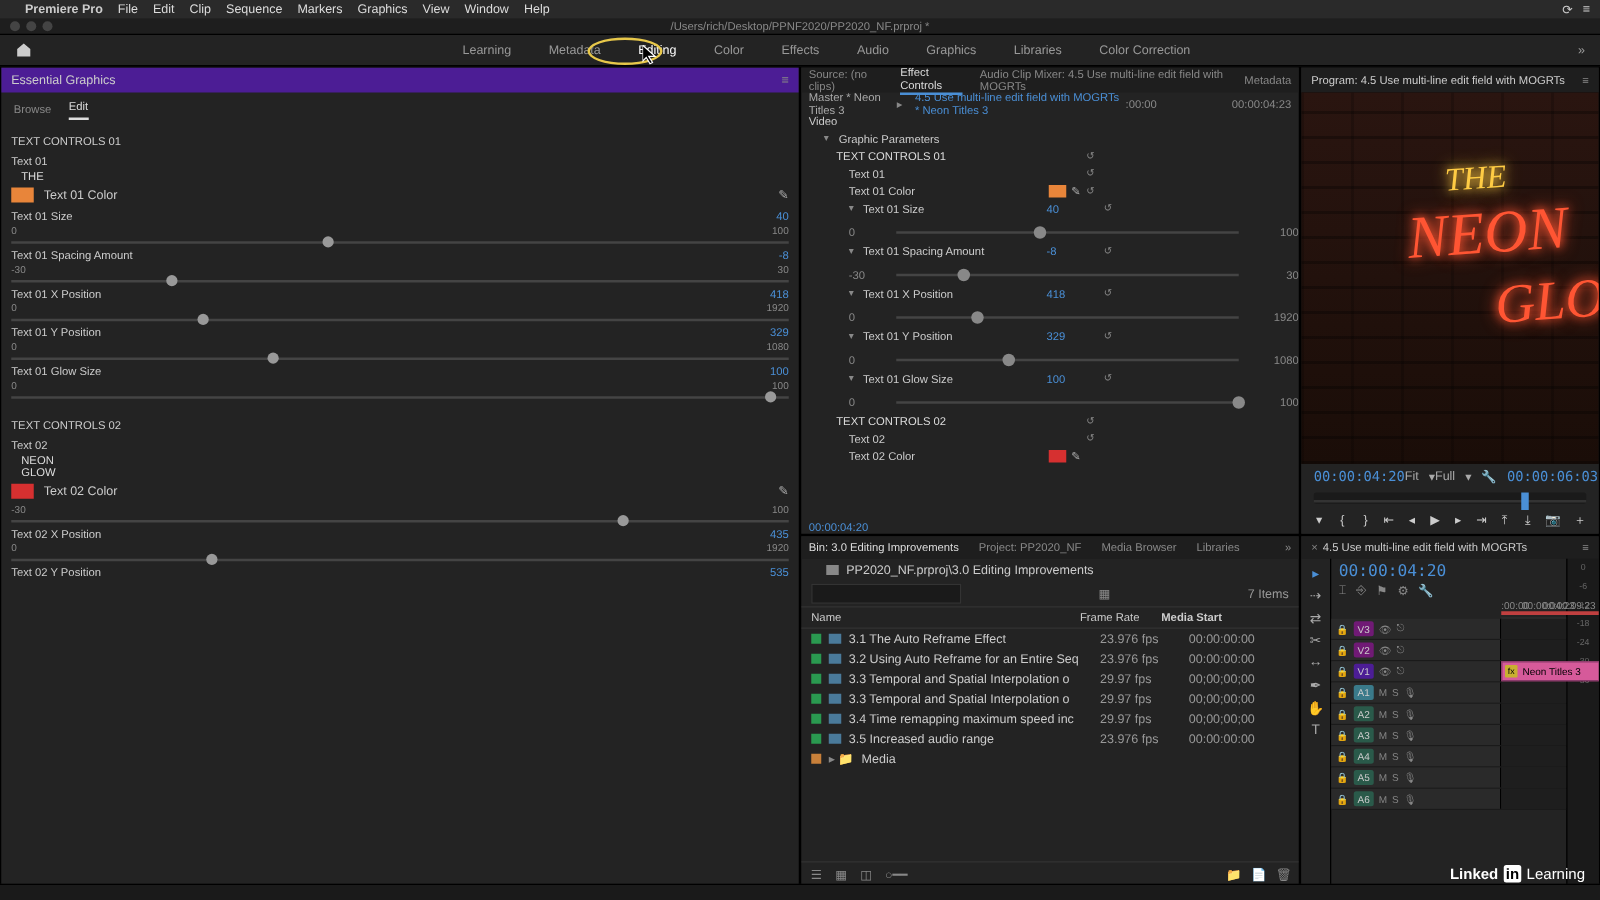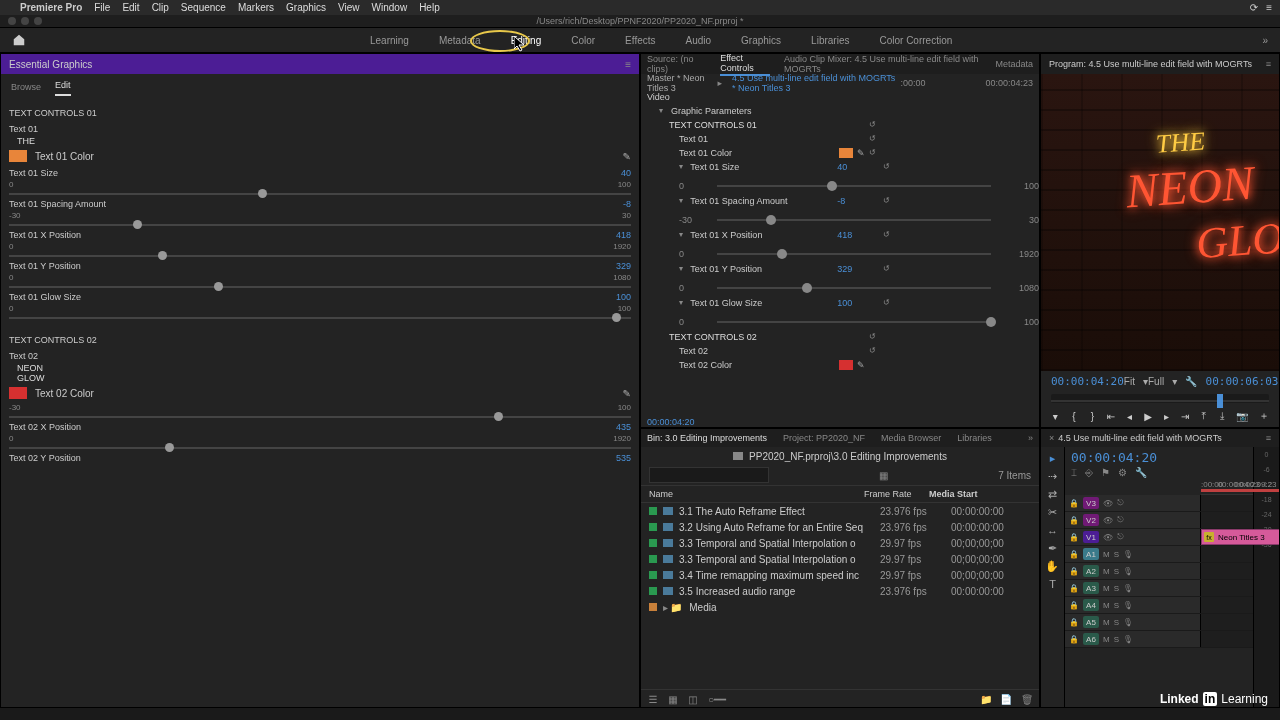--- a/index.html
+++ b/index.html
@@ -94,21 +94,21 @@
 .eg-slider .thumb { position:absolute; top:-4px; width:9px; height:9px; border-radius:50%; background:#999; }
 .eg-minmax { display:flex; justify-content:space-between; font-size:8px; color:#888; }
 .eg-eyedrop { margin-left:auto; color:#aaa; font-size:10px; }
 .eg-text-value { font-size:9px; color:#ddd; padding-left:8px; }
 
 
 .proj { display:flex; flex-direction:column; }
 .proj-tabs { display:flex; height:18px; align-items:center; padding:0 6px; gap:16px; background:#1e1e1e; font-size:9px; }
 .proj-tabs .ptab { color:#888; }
 .proj-tabs .ptab.active { color:#ddd; }
-.proj-path { height:18px; display:flex; align-items:center; padding:0 8px; gap:6px; font-size:10px;justify-content:center; }
+.proj-path { height:18px; display:flex; align-items:center; padding:0 20px; gap:6px; font-size:10px; }
 .proj-path .bin-icon { width:10px; height:8px; background:#888; display:inline-block; }
 .proj-search { height:20px; display:flex; align-items:center; padding:0 8px; justify-content:space-between; }
 .proj-search input { background:#1a1a1a; border:1px solid #333; color:#ccc; font-size:9px; padding:2px 4px; width:120px; }
 .proj-items { font-size:10px; color:#999; }
 .proj-cols { height:18px; display:flex; align-items:center; padding:0 8px; border-top:1px solid #333; border-bottom:1px solid #333; font-size:9px; }
 .proj-cols .col-name { width:215px; }
 .proj-cols .col-fr { width:65px; }
 .proj-cols .col-ms { width:70px;font-weight:bold; }
 .proj-list { flex:1; overflow:hidden; }
 .proj-row { height:16px; display:flex; align-items:center; padding:0 8px; gap:6px; font-size:10px; }

